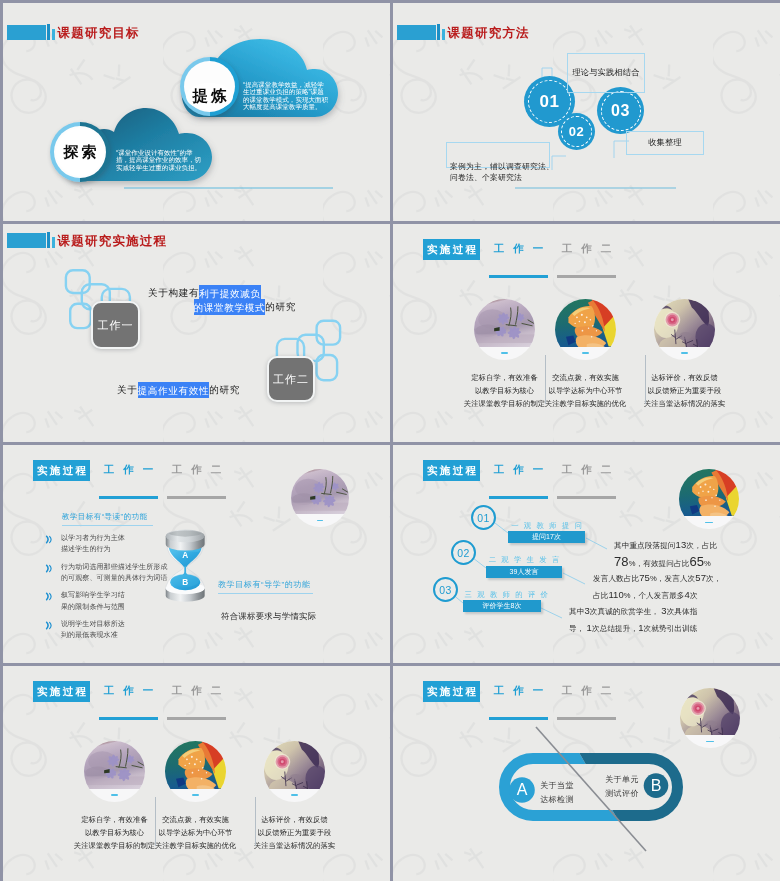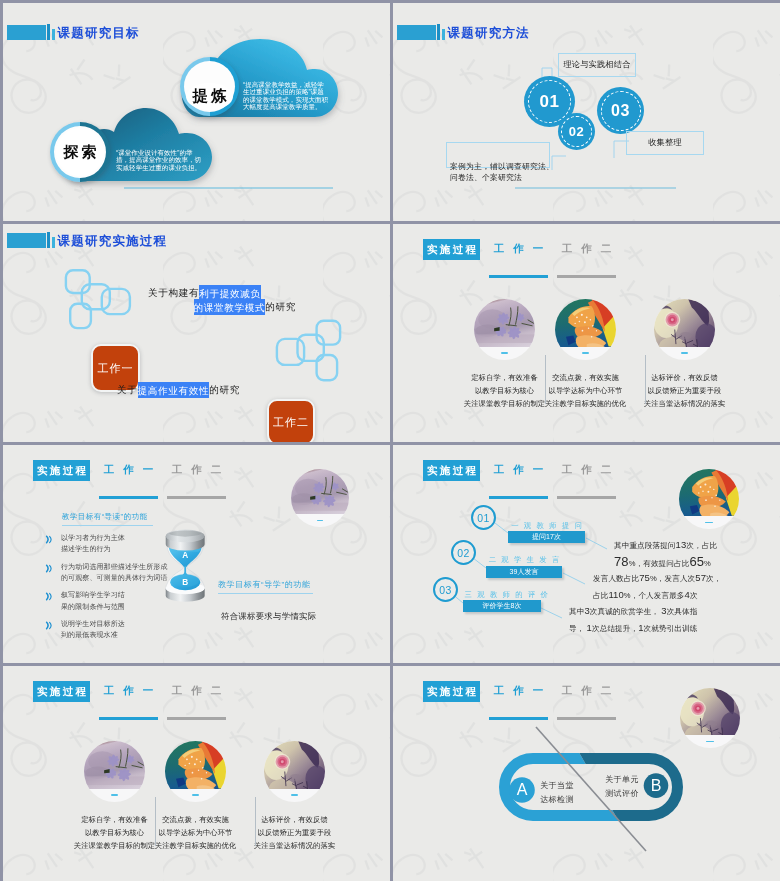--- a/index.html
+++ b/index.html
@@ -6,21 +6,21 @@
   body{width:780px;height:881px;overflow:hidden;font-family:"Liberation Sans",sans-serif;}
   .grid{display:grid;grid-template-columns:387px 387px;grid-template-rows:218px 218px 218px 219px;gap:3px;padding:3px;box-sizing:border-box;width:780px;height:881px;}
   .slide{position:relative;background:#eaeae8;overflow:hidden;}
   .wm{position:absolute;left:0;top:0;width:100%;height:100%;pointer-events:none;
       z-index:0;opacity:.115;}
   
   .ttl{position:absolute;display:flex;align-items:flex-end;}
   .ttl .tbar{width:39px;height:15px;background:#2aa0d2;}
   .ttl .tb2{width:3px;height:15.5px;background:#1c8fc6;margin-left:1.8px;}
   .ttl .tb3{width:3px;height:11px;background:#3bb2de;margin-left:1.6px;}
-  .ttl .ttxt{font-weight:bold;color:#1d4ed8;margin-left:2.5px;line-height:13px;
+  .ttl .ttxt{font-weight:bold;color:#b91c1c;margin-left:2.5px;line-height:13px;
              letter-spacing:1.2px;font-size:12.5px;}
   
   .tabs{position:absolute;display:flex;align-items:flex-start;}
   .tabs .tb-main{background:#22a0d5;color:#fff;font-size:10.5px;font-weight:bold;
                  letter-spacing:2.4px;text-indent:2.4px;width:57px;height:21px;
                  display:flex;align-items:center;justify-content:center;
                  box-sizing:border-box;}
   .tabs .tb{margin-left:9px;width:59px;display:flex;flex-direction:column;align-items:center;}
   .tabs .tb span{font-size:10.5px;font-weight:bold;letter-spacing:3px;line-height:1;
                  text-indent:3px;padding-top:4px;padding-bottom:21px;}
@@ -60,31 +60,31 @@
   .n1 span{font-size:17px;}
   .n2{left:165px;top:110px;width:37px;height:37px;}
   .n2::after{inset:3px;}
   .n2 span{font-size:13px;}
   .n3{left:204px;top:84px;width:47px;height:47px;}
   .n3::after{inset:3.5px;}
   .n3 span{font-size:16px;}
   .dbox{position:absolute;border:0.8px solid #a7d8f0;color:#1a1a1a;
         font-size:8.2px;display:flex;align-items:center;justify-content:center;
         line-height:1.55;box-sizing:border-box;letter-spacing:0.2px;}
-  .b1{left:165px;top:50px;width:78px;height:24px;}
+  .b1{left:174px;top:50px;width:78px;height:40px;}
   .b2{left:53px;top:139px;width:104px;height:26px;justify-content:flex-start;
       padding:18px 0 0 3px;text-align:left;align-items:flex-start;line-height:11px;
       white-space:pre;font-size:7.8px;}
   .b3{left:233px;top:128px;width:78px;height:24px;}
   
   .s3svg{position:absolute;left:0;top:0;}
-  .wtile{position:absolute;background:#c2410c;border-radius:10px;color:#fff;
+  .wtile{position:absolute;background:#737373;border-radius:10px;color:#fff;
          font-size:11px;display:flex;align-items:center;justify-content:center;
          letter-spacing:1px;box-shadow:0 1px 4px rgba(60,70,80,.28);
-         border:2.5px solid #f2f4f4;box-sizing:border-box;margin-top:43px;}
+         border:2.5px solid #f2f4f4;box-sizing:border-box;}
   .t1{left:88px;top:77px;width:49px;height:48px;}
   .t2{left:264px;top:132px;width:48px;height:46px;}
   .s3line{position:absolute;font-size:9.6px;color:#1a1a1a;white-space:nowrap;
           letter-spacing:0.65px;line-height:13px;}
   .s3line b{font-weight:normal;background:#3b82f6;color:#fff;padding:2.5px 0;}
   .l1{left:145px;top:62px;}
   .l2{left:190.5px;top:76px;}
   .l3{left:114px;top:159px;}
   
   .deco{position:absolute;left:0;top:0;}

